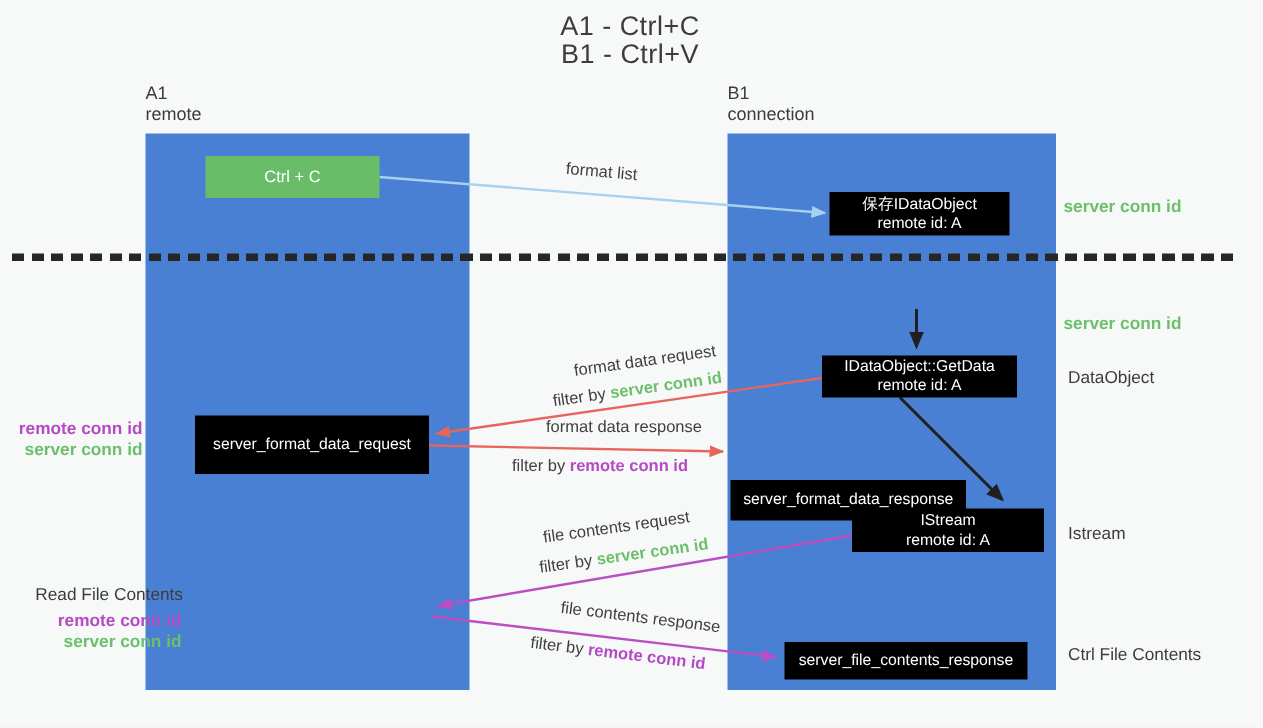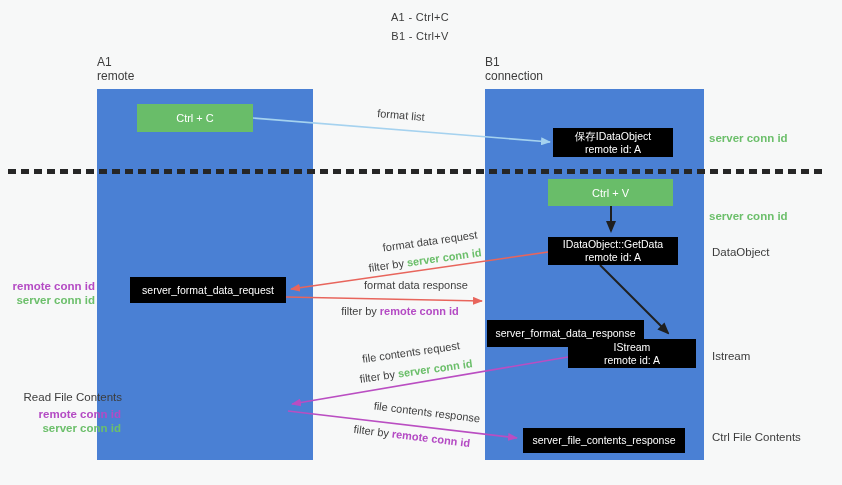--- a/index.html
+++ b/index.html
@@ -1,21 +1,21 @@
 <!DOCTYPE html>
 <html><head>
 <meta charset="utf-8">
 <style>
   html,body{margin:0;padding:0;}
   body{background:#e9e9e9;font-family:"Liberation Sans",sans-serif;}
   .canvas{position:relative;width:842px;height:485px;background:#f7f8f8;overflow:hidden;}
   .abs{position:absolute;}
 
   .title{left:300px;top:8px;width:240px;text-align:center;color:#3c3c3c;
-         font-size:11px;line-height:19px;letter-spacing:.3px;}
+         font-size:18px;line-height:19px;letter-spacing:.3px;}
   .colheader{top:55px;color:#3c3c3c;font-size:12px;line-height:14px;}
 
   .column{top:89px;height:371px;background:#4a80d4;}
   .col-left{left:97px;width:216px;}
   .col-right{left:485px;width:219px;}
 
   .dashline{left:8px;top:169px;width:814px;height:5px;
     background:repeating-linear-gradient(90deg,#262626 0 8px,transparent 8px 13px);}
 
   svg.arrows{left:0;top:0;width:842px;height:485px;pointer-events:none;}
@@ -86,30 +86,27 @@
 
   <div class="abs node green" style="left:137px;top:104px;width:116px;height:28px;">
     <div>Ctrl + C</div>
   </div>
 
   <div class="abs node orange" style="left:553px;top:128px;width:120px;height:29px;">
     <div>保存IDataObject</div>
     <div>remote id: A</div>
   </div>
 
-  <div class="abs node green" style="left:548px;top:179px;width:125px;height:27px;">
-    <div>Ctrl + V</div>
-  </div>
 
   <div class="abs node orange" style="left:548px;top:237px;width:130px;height:28px;">
     <div>IDataObject::GetData</div>
     <div>remote id: A</div>
   </div>
 
-  <div class="abs node orange" style="left:130px;top:277px;width:156px;height:26px;">
+  <div class="abs node orange" style="left:130px;top:277px;width:156px;height:39px;">
     <div>server_format_data_request</div>
   </div>
 
   <div class="abs node orange" style="left:487px;top:289px;width:157px;height:27px;margin-top:31px;">
     <div>server_format_data_response</div>
   </div>
 
   <div class="abs node orange" style="left:568px;top:339px;width:128px;height:29px;">
     <div>IStream</div>
     <div>remote id: A</div>

